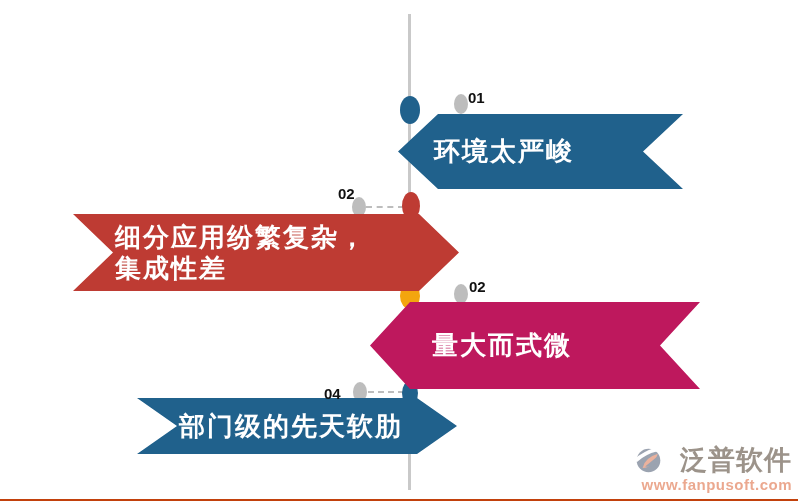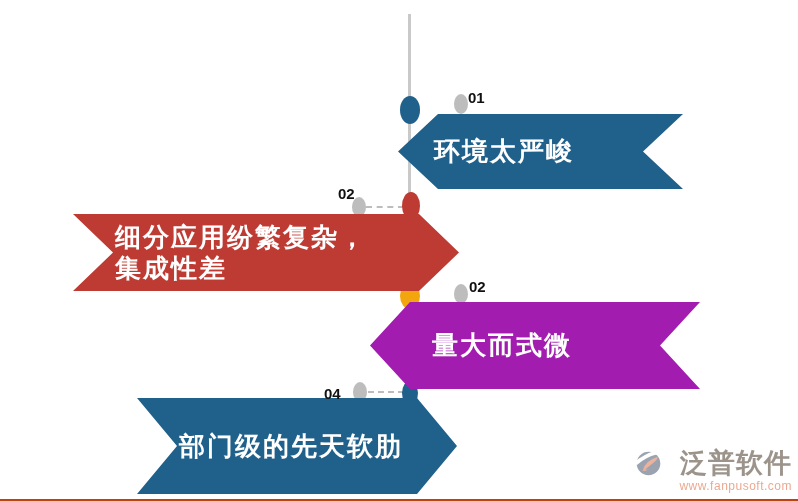--- a/index.html
+++ b/index.html
@@ -29,26 +29,26 @@
   #num-3{left:469px;top:278px;}
   #num-4{left:324px;top:385px;}
   
   .banner{position:absolute;z-index:4;display:flex;flex-direction:column;justify-content:center;}
   .banner .txt{color:#ffffff;font-weight:bold;font-size:26px;line-height:31px;letter-spacing:2px;white-space:nowrap;}
   .tip-left{clip-path:polygon(0 50%,40px 0,100% 0,calc(100% - 40px) 50%,100% 100%,40px 100%);}
   .tip-right{clip-path:polygon(0 0,40px 50%,0 100%,calc(100% - 40px) 100%,100% 50%,calc(100% - 40px) 0);}
   #banner-1{left:398px;top:114px;width:285px;height:75px;padding-left:36px;box-sizing:border-box;}
   #banner-2{left:73px;top:214px;width:386px;height:77px;padding-left:42px;box-sizing:border-box;}
   #banner-3{left:370px;top:302px;width:330px;height:87px;padding-left:62px;box-sizing:border-box;}
-  #banner-4{left:137px;top:398px;width:320px;height:96px;padding-left:42px;box-sizing:border-box;}
+  #banner-4{left:137px;top:398px;width:320px;height:56px;padding-left:42px;box-sizing:border-box;}
   
   .watermark{position:absolute;right:6px;bottom:6px;z-index:5;opacity:0.85;display:flex;flex-direction:column;align-items:flex-end;}
   .wm-row{display:flex;align-items:center;gap:18px;}
   .wm-brand{font-size:27px;font-weight:bold;letter-spacing:1px;}
-  .wm-url{font-size:12px;font-weight:normal;letter-spacing:0.5px;margin-top:-2px;}
+  .wm-url{font-size:15px;font-weight:bold;letter-spacing:0.5px;margin-top:-2px;}
 </style>
 </head>
 <body>
 
 <div id="stage">
 
   <div class="vline"></div>
 
   <div id="connector-2" class="connector"></div>
   <div id="connector-4" class="connector"></div>
@@ -70,21 +70,21 @@
 
   <div id="banner-1" class="banner tip-left" style="background: rgb(32, 97, 140);">
     <div class="txt">环境太严峻</div>
   </div>
 
   <div id="banner-2" class="banner tip-right" style="background: rgb(190, 59, 51);">
     <div class="txt">细分应用纷繁复杂，</div>
     <div class="txt">集成性差</div>
   </div>
 
-  <div id="banner-3" class="banner tip-left" style="background: #a21caf;">
+  <div id="banner-3" class="banner tip-left" style="background: #be185d;">
     <div class="txt">量大而式微</div>
   </div>
 
   <div id="banner-4" class="banner tip-right" style="background: rgb(32, 97, 140);">
     <div class="txt">部门级的先天软肋</div>
   </div>
 
   <div class="watermark">
     <div class="wm-row">
       <span style="display:inline-block;width:27px;height:27px;">

